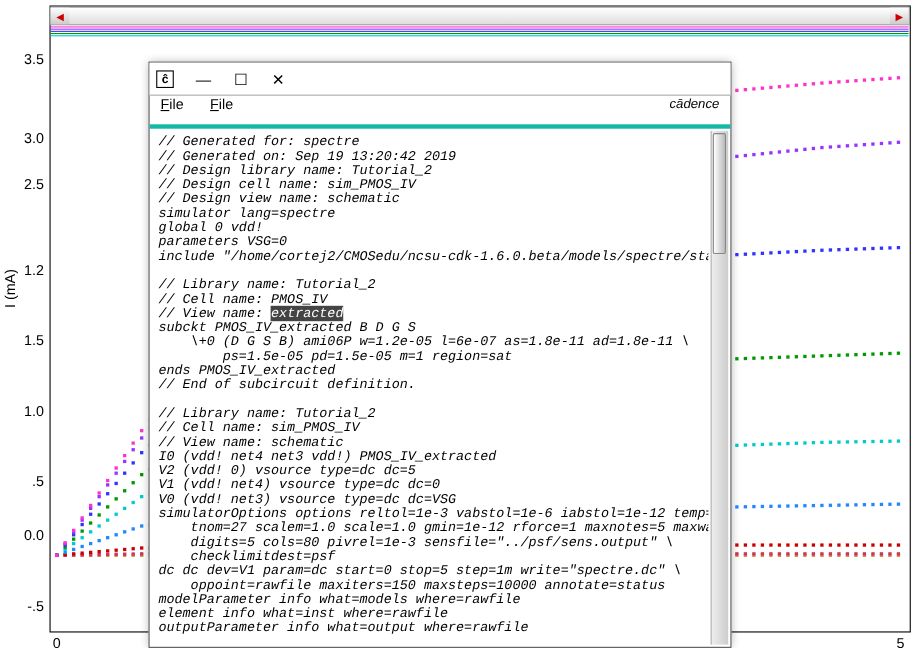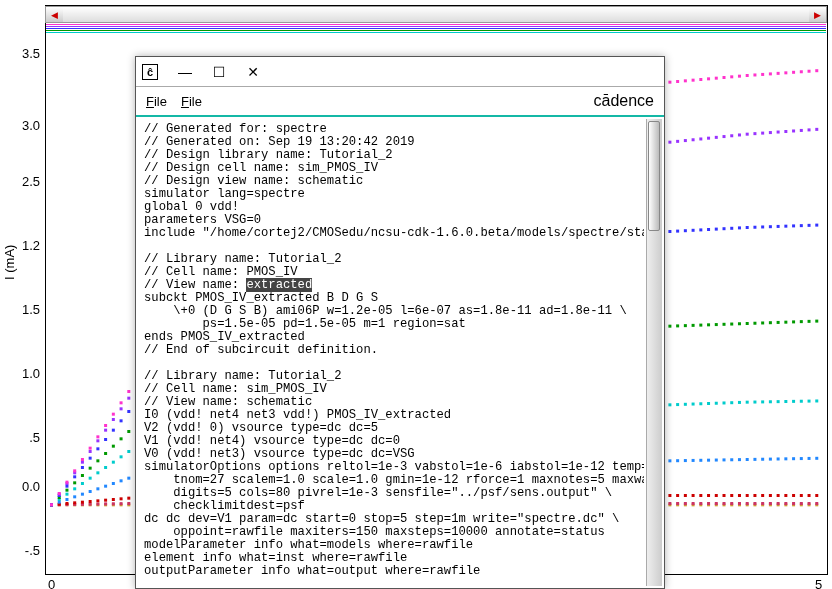--- a/index.html
+++ b/index.html
@@ -20,41 +20,41 @@
 .scroll-track { flex: 1; position: relative; }
 .top-lines { position: absolute; left: 46px; top: 24px; width: 780px; height: 10px; }
 .top-lines div { height: 1px; position: absolute; left: 0; width: 100%; }
 
 
 .window { position: absolute; left: 135px; top: 56px; width: 530px; height: 533px; background: #fff; border: 1px solid #555; box-shadow: 0 0 8px rgba(0,0,0,0.3); display: flex; flex-direction: column; }
 .titlebar { height: 30px; background: #fff; border-bottom: 1px solid #aaa; display: flex; align-items: center; padding: 0 6px; }
 .titlebar .icon { width: 16px; height: 16px; border: 1px solid #000; display: flex; align-items: center; justify-content: center; font-size: 11px; font-weight: bold; margin-right: 8px; }
 .titlebar .title { flex: 1; font-size: 12px; white-space: nowrap; overflow: hidden; text-overflow: ellipsis; }
 .titlebar .win-btn { width: 30px; height: 20px; display: flex; align-items: center; justify-content: center; margin-left: 4px; font-size: 14px; }
-.menubar { height: 30px; display: flex; align-items: center; padding: 0 10px; border-bottom: 2px solid #14b8a6; }
+.menubar { height: 30px; display: flex; padding: 0 10px; border-bottom: 4px solid #14b8a6; gap: 10px; }
 .menu-item { margin-right: 14px; font-size: 13px; }
 .menu-item::first-letter { text-decoration: underline; }
-.brand { margin-left: auto; font-size: 16px; font-weight: 500; letter-spacing: 0px; }
+.brand { margin-left: auto; font-size: 12px; font-weight: 500; letter-spacing: 0px; font-style: italic; }
 .content { flex: 1; overflow: hidden; position: relative; display: flex; }
-.text-area { flex: 1; font-family: "Courier New", monospace; font-size: 12.2px; line-height: 13px; padding: 4px 6px; white-space: pre; overflow: hidden; margin: 2px; }
+.text-area { flex: 1; font-family: "Courier New", monospace; font-size: 12.2px; line-height: 13px; padding: 4px 6px; white-space: pre; overflow: hidden; margin: 2px; font-style: italic; }
 .scrollbar-v { width: 16px; background: linear-gradient(90deg,#eee,#ccc); border-left: 1px solid #aaa; margin: 2px 2px 2px 0; position: relative; }
 .thumb { position: absolute; left: 1px; top: 2px; width: 12px; height: 110px; background: linear-gradient(90deg,#fff,#bbb); border: 1px solid #888; border-radius: 2px; }
 .hl { background: #444; color: #fff; margin-top: 20px; }
 </style>
 </head>
 <body>
 
 <div class="plot-area">
   <div class="plot-frame"></div>
 
   <div class="y-label">I (mA)</div>
 
   <div class="y-tick" style="top:46px">3.5</div>
   <div class="y-tick" style="top:118px">3.0</div>
-  <div class="y-tick" style="top:174px">2.5</div>
+  <div class="y-tick" style="top:160px">2.5</div>
   <div class="y-tick" style="top:238px">1.2</div>
   <div class="y-tick" style="top:302px">1.5</div>
   <div class="y-tick" style="top:366px">1.0</div>
   <div class="y-tick" style="top:430px">.5</div>
   <div class="y-tick" style="top:479px">0.0</div>
   <div class="y-tick" style="top:543px">-.5</div>
 
   <div class="x-tick" style="left:48px; top:577px">0</div>
   <div class="x-tick" style="left:815px; top:577px">5</div>
 

